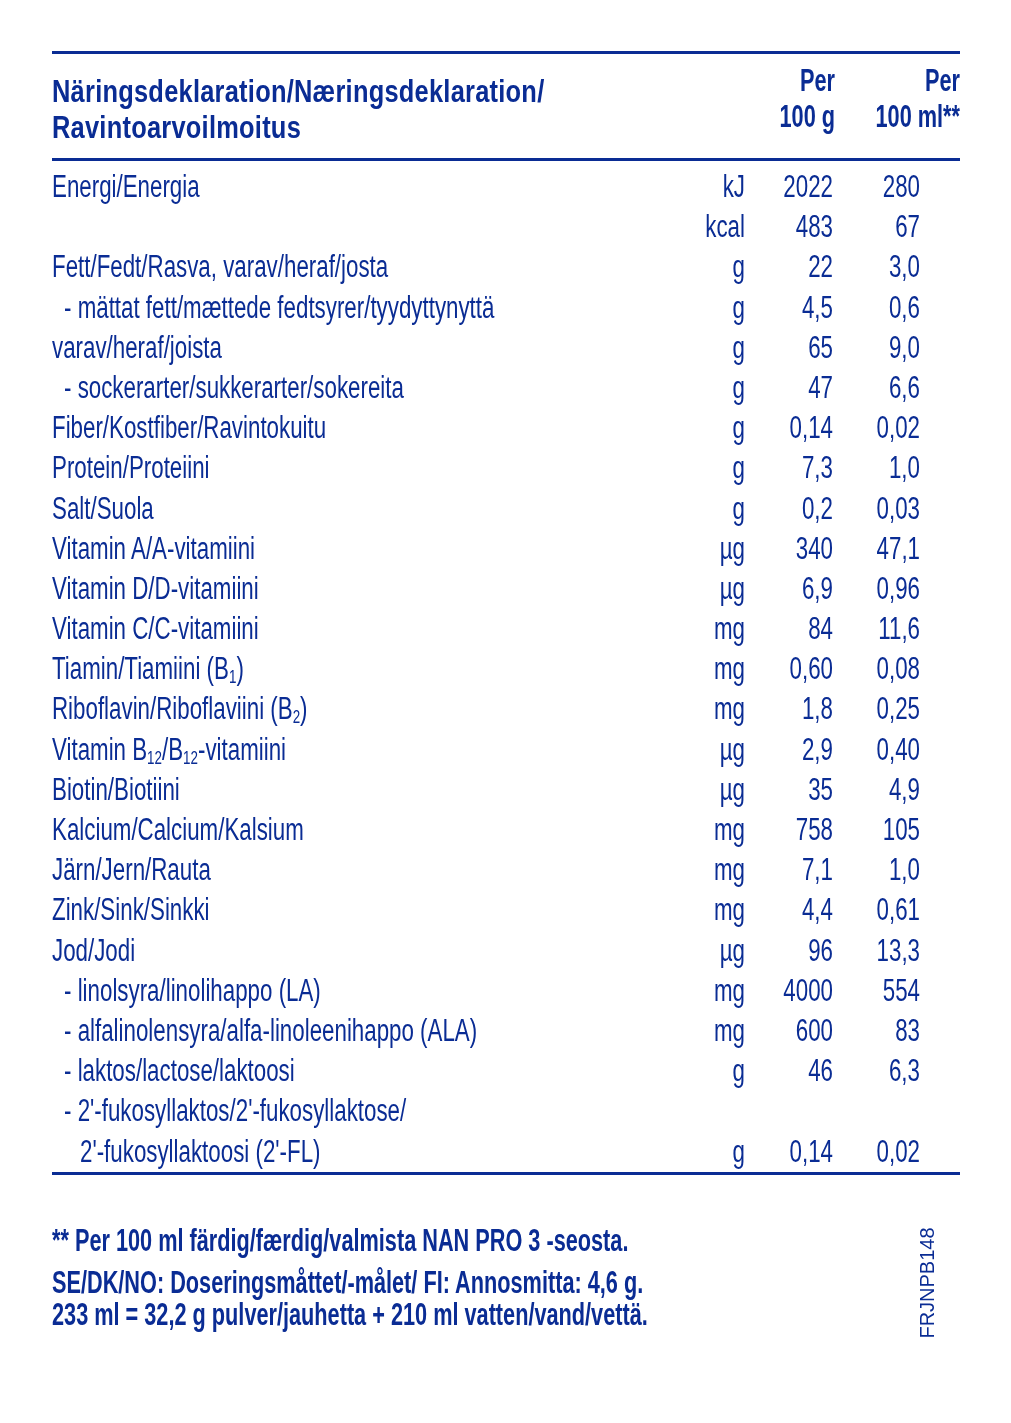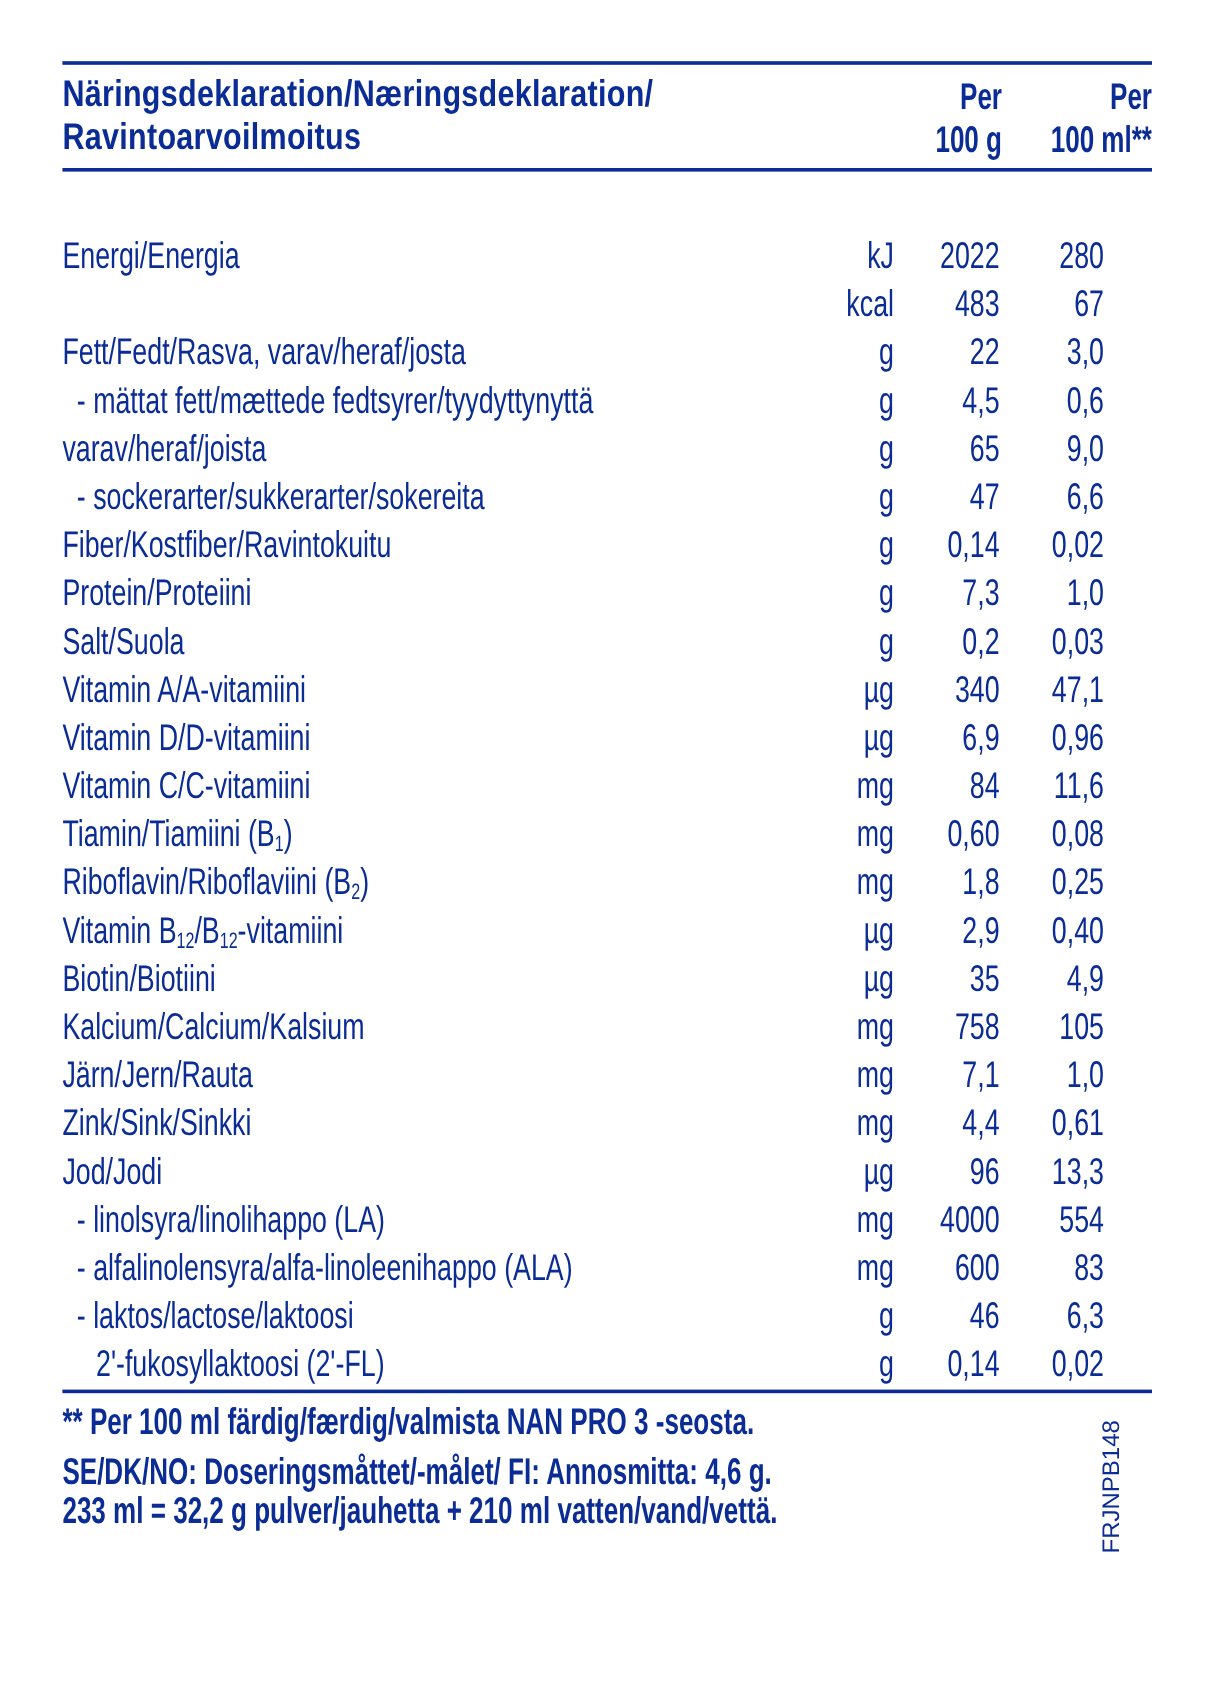--- a/index.html
+++ b/index.html
@@ -6,53 +6,53 @@
     body {
       width: 1011px; height: 1423px; position: relative; overflow: hidden;
       color: #0a2c94;
       font-family: "Liberation Sans", "DejaVu Sans", sans-serif;
     }
     .panel {
       position: absolute; left: 52px; top: 51px; width: 908px;
     }
     .rule { height: 3px; background: #0a2c94; width: 908px; }
     .header {
-      display: flex; align-items: flex-start; height: 86px; padding-top: 6px; box-sizing: border-box;
+      display: flex; align-items: flex-start; height: 104px; padding-top: 20px; box-sizing: border-box;
     }
     .header-title {
       flex: 1; font-weight: bold; font-size: 31px; line-height: 36px;
       transform: scaleX(0.82); transform-origin: left top; white-space: nowrap;
       letter-spacing: 0.3px;
     }
     .hcol {
       font-weight: bold; font-size: 31px; line-height: 36px; text-align: right;
       transform: scaleX(0.7); transform-origin: right top; white-space: nowrap;
     }
     .hcol.c1 { width: 120px; position: absolute; right: 125px; top: 9px; }
     .hcol.c2 { width: 140px; position: absolute; right: 0px; top: 9px; }
-    .rows { padding-top: 6px; margin-top: 44px; }
+    .rows { padding-top: 6px; }
     .row {
       position: relative; height: 40.2px; font-size: 31px; line-height: 40px; white-space: nowrap;
     }
     .row .label {
       position: absolute; left: 0; top: 0;
       transform: scaleX(0.72); transform-origin: left top;
     }
     .row .label.indent { left: 12px; }
     .row .label.indent2 { left: 28px; }
     .row .label.bold { font-weight: bold; }
     .row .unit, .row .v1, .row .v2 {
       position: absolute; top: 0; text-align: right;
       transform: scaleX(0.72); transform-origin: right top;
     }
     .row .unit { right: 215px; width: 120px; }
     .row .v1 { right: 127px; width: 120px; }
     .row .v2 { right: 40px; width: 120px; }
     sub { font-size: 60%; vertical-align: -4px; line-height: 0; }
-    .footer { padding-top: 8px; position: relative; }
+    .footer { padding-top: 20px; position: relative; margin-top: 30px; }
     .fline {
       font-weight: bold; font-size: 31px; line-height: 32px;
       transform: scaleX(0.7); transform-origin: left top; white-space: nowrap;
     }
     .fline.first { margin-bottom: 10px; }
     .code {
       position: absolute; right: 22px; top: 8px; width: 22px; height: 140px;
     }
     .code span {
       position: absolute; left: 50%; top: 50%;
@@ -212,20 +212,26 @@
         <div class="label indent"> - alfalinolensyra/alfa-linoleenihappo (ALA)</div>
         <div class="unit">mg</div>
         <div class="v1">600</div>
         <div class="v2">83</div>
       </div>
       <div class="row">
         <div class="label indent"> - laktos/lactose/laktoosi</div>
         <div class="unit">g</div>
         <div class="v1">46</div>
         <div class="v2">6,3</div>
+      </div>
+      <div class="row">
+        <div class="label indent"> - 2'-fukosyllaktos/2'-fukosyllaktose/</div>
+        <div class="unit"></div>
+        <div class="v1"></div>
+        <div class="v2"></div>
       </div>
       <div class="row">
         <div class="label indent2">2'-fukosyllaktoosi (2'-FL)</div>
         <div class="unit">g</div>
         <div class="v1">0,14</div>
         <div class="v2">0,02</div>
       </div>
     </div>
 
   <div class="rule"></div>

